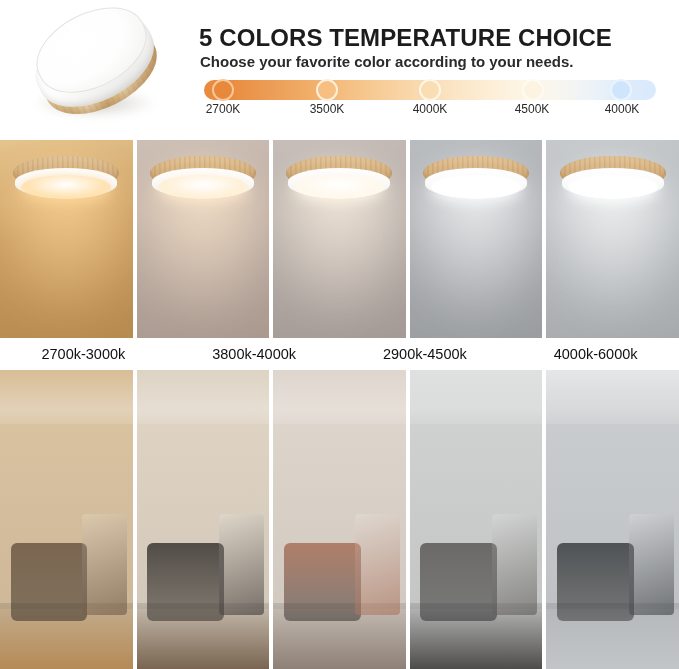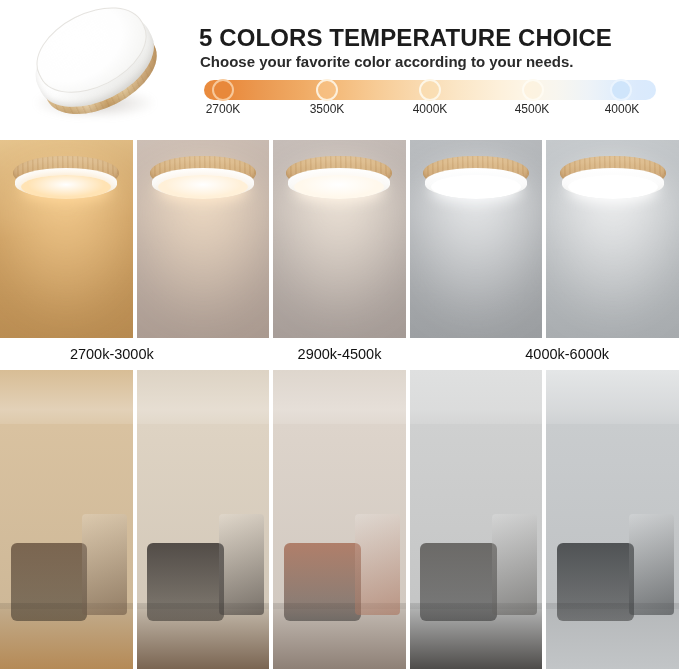--- a/index.html
+++ b/index.html
@@ -195,20 +195,21 @@
         <div class="lamp">
           <div class="lamp-wood"></div>
           <div class="lamp-body"></div>
           <div class="lamp-lens" style="background: radial-gradient(at 50% 40%, rgb(255, 255, 255) 0%, rgb(255, 255, 255) 60%, rgb(255, 255, 255) 100%); box-shadow: rgb(255, 255, 255) 0px 3px 14px;"></div>
         </div>
       </div>
     </div>
 
   <div class="captions" id="captions">
       <div class="caption">2700k-3000k</div>
+      <div class="caption">3800k-4000k</div>
       <div class="caption">2900k-4500k</div>
       <div class="caption">4000k-6000k</div>
     </div>
 
   <div class="scenes" id="scenes">
       <div class="scene" style="background: rgb(217, 194, 160);">
         <div class="s-ceil" style="background: linear-gradient(rgb(216, 189, 149) 0%, rgba(255, 255, 255, 0.25) 60%, rgb(217, 194, 160) 100%);"></div>
         <div class="s-wall" style="background: linear-gradient(rgb(217, 194, 160) 0%, rgba(0, 0, 0, 0.05) 100%);"></div>
         <div class="s-floor" style="background: linear-gradient(rgba(0, 0, 0, 0.1) 0%, rgb(181, 138, 86) 100%);"></div>
         <div class="s-obj" style="left: 8%; bottom: 16%; width: 58%; height: 26%; border-radius: 6px; background: linear-gradient(rgb(107, 86, 67) 0%, rgba(0, 0, 0, 0.45) 100%); opacity: 0.85;"></div>

